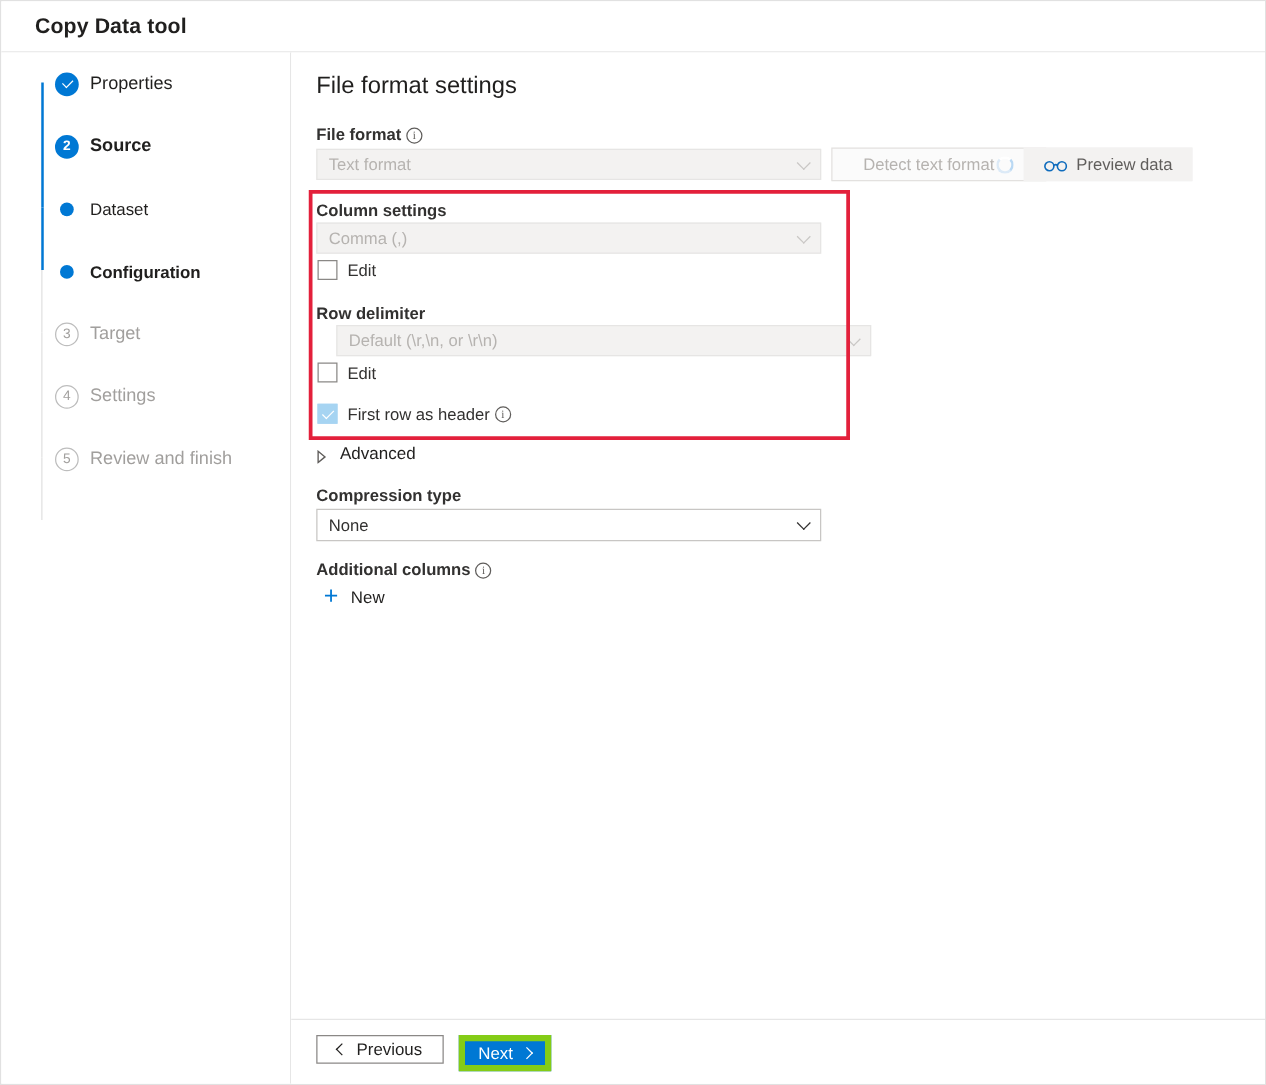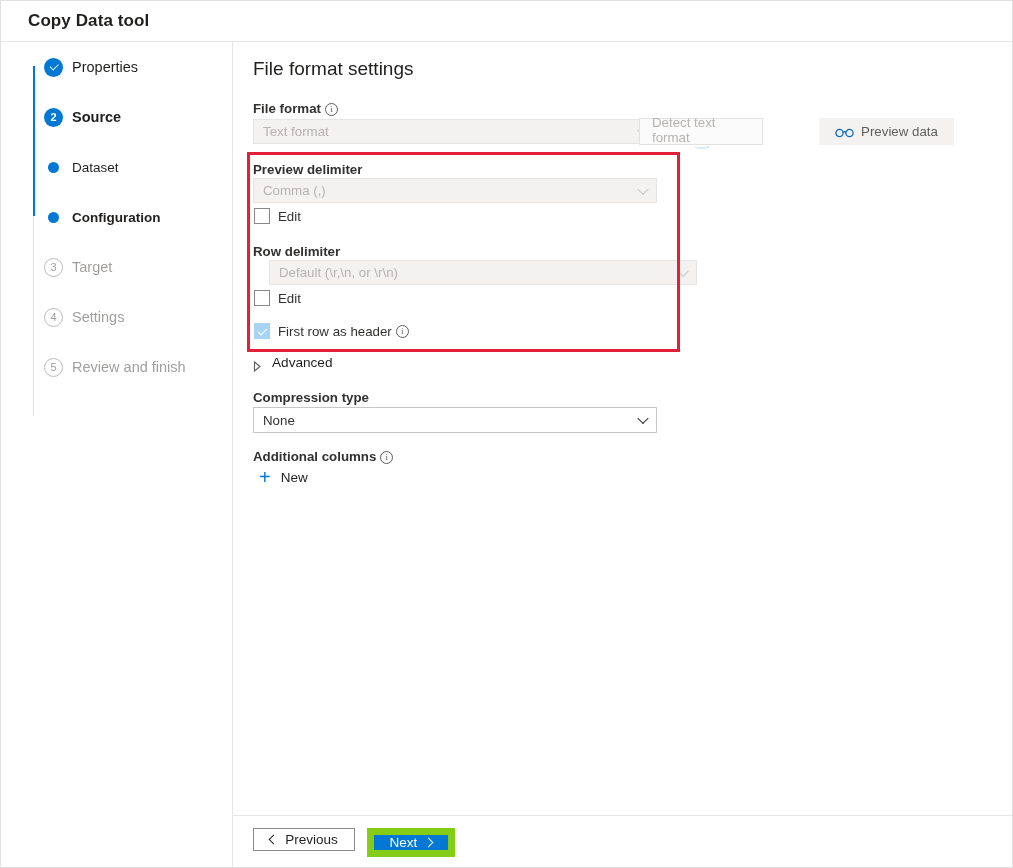--- a/index.html
+++ b/index.html
@@ -247,22 +247,22 @@
     position: absolute; left: 20px; top: 12px;
     width: 102px; height: 23px;
     border: 1px solid #8a8886;
     background: #ffffff;
     font-size: 13.5px; color: #201f1e;
     display: flex; align-items: center; justify-content: center;
     cursor: pointer;
   }
   .btn-next {
     position: absolute; left: 134px; top: 12px;
-    width: 88px; height: 29px;
-    border: 7px solid #84cc16;
+    width: 74px; height: 29px;
+    border: 5px solid #84cc16;
     background: #0078d4;
     font-size: 13.5px; color: #ffffff;
     display: flex; align-items: center; justify-content: center;
     cursor: pointer;
   }
   .arrow-l {
     width: 7px; height: 7px;
     border-left: 1.4px solid #201f1e;
     border-bottom: 1.4px solid #201f1e;
     transform: rotate(45deg);
@@ -342,40 +342,40 @@
       <div class="h1">File format settings</div>
 
       <div style="position:absolute;left:20px;top:57px;">
         <span class="field-label">File format</span><span class="info-icon">i</span>
       </div>
       <div class="dropdown disabled" style="position:absolute;left:20px;top:77px;width:404px;">
         <span>Text format</span>
         <span class="chev"></span>
       </div>
 
-      <div class="btn disabled" style="position:absolute;left:406px;top:76px;width:124px;flex-direction:column;">
+      <div class="btn disabled" style="position:absolute;left:432px;top:76px;width:172px;">
         <span>Detect text format</span>
         <span class="spinner"></span>
       </div>
 
       <div class="btn grey" style="position:absolute;left:586px;top:76px;width:135px;">
         <span class="glasses">
           <svg width="19" height="11" viewBox="0 0 19 11">
             <circle cx="4.5" cy="6" r="3.6" fill="none" stroke="#0f6cbd" stroke-width="1.3"></circle>
             <circle cx="14.5" cy="6" r="3.6" fill="none" stroke="#0f6cbd" stroke-width="1.3"></circle>
             <path d="M8.1 5.4 q1.4 -1.3 2.8 0" fill="none" stroke="#0f6cbd" stroke-width="1.3"></path>
           </svg>
         </span>
         <span>Preview data</span>
       </div>
 
       <div class="redbox" style="left:14px;top:110px;width:433px;height:200px;"></div>
 
       <div style="position:absolute;left:20px;top:118px;">
-        <span class="field-label">Preview delimiter</span>
+        <span class="field-label">Column settings</span>
       </div>
       <div class="dropdown disabled" style="position:absolute;left:20px;top:136px;width:404px;">
         <span>Comma (,)</span>
         <span class="chev"></span>
       </div>
       <div class="checkrow" style="position:absolute;left:21px;top:166px;">
         <span class="cbox"></span>
         <span class="cb-label">Edit</span>
       </div>
 

